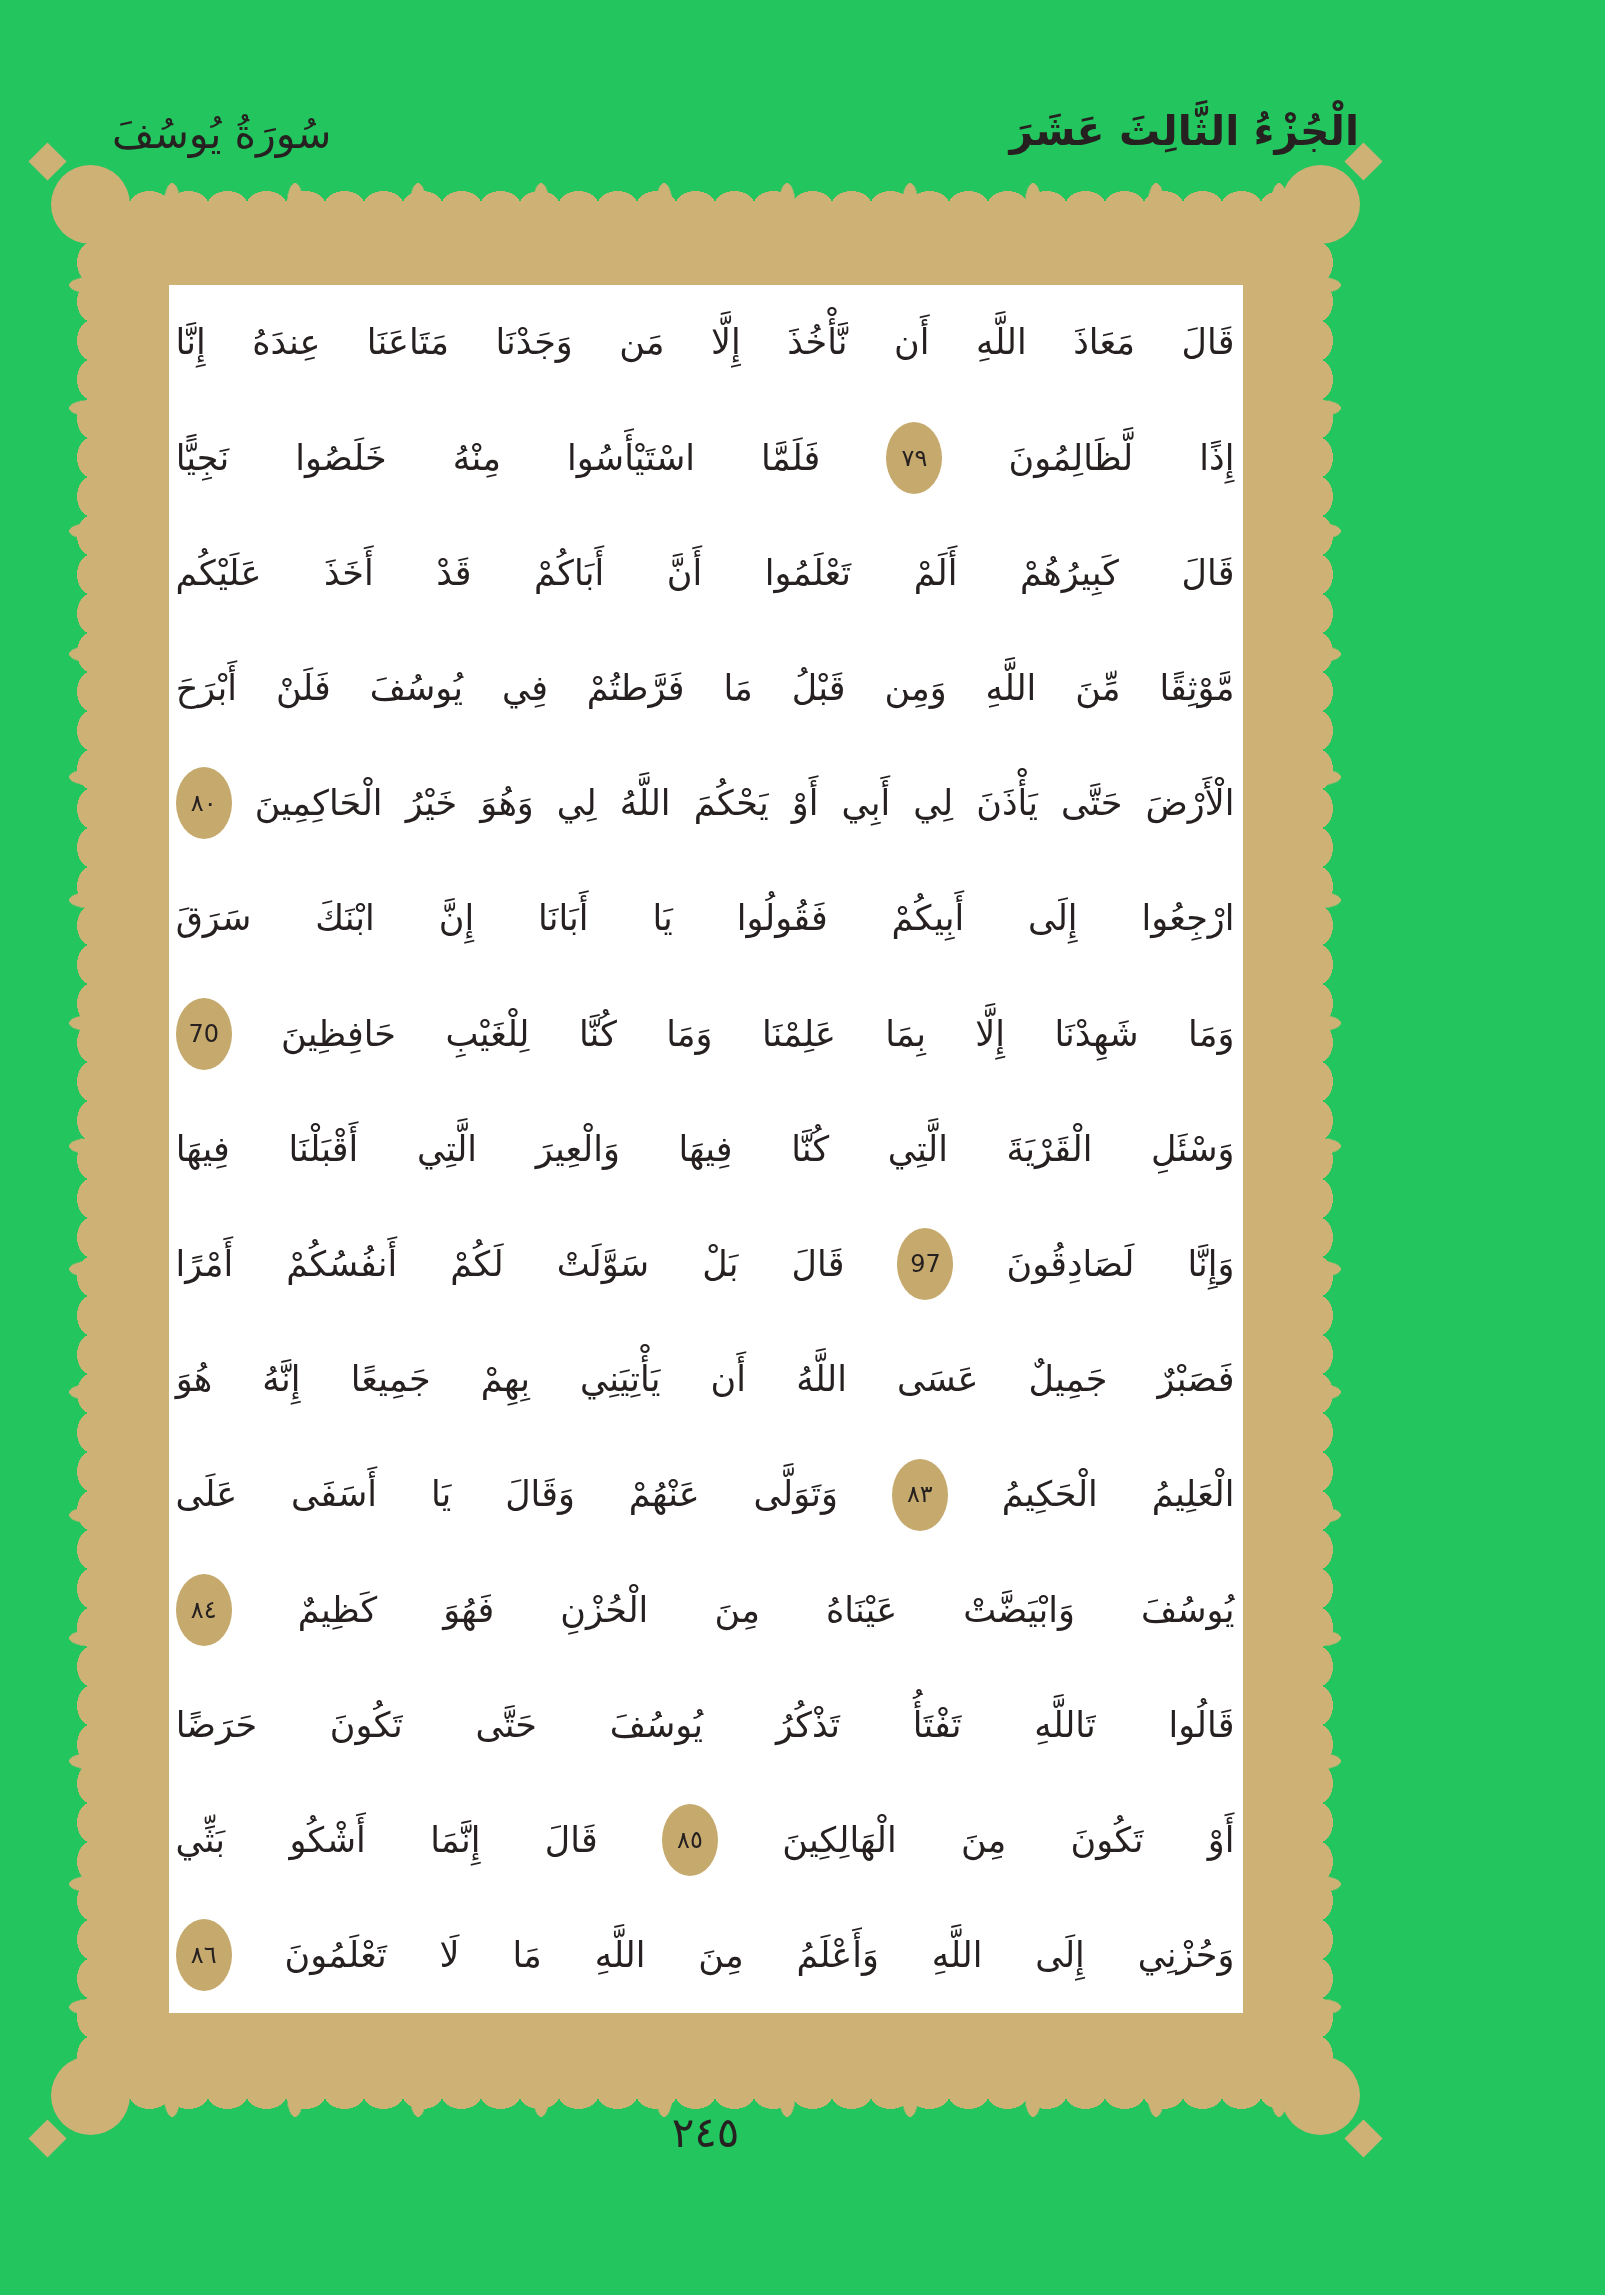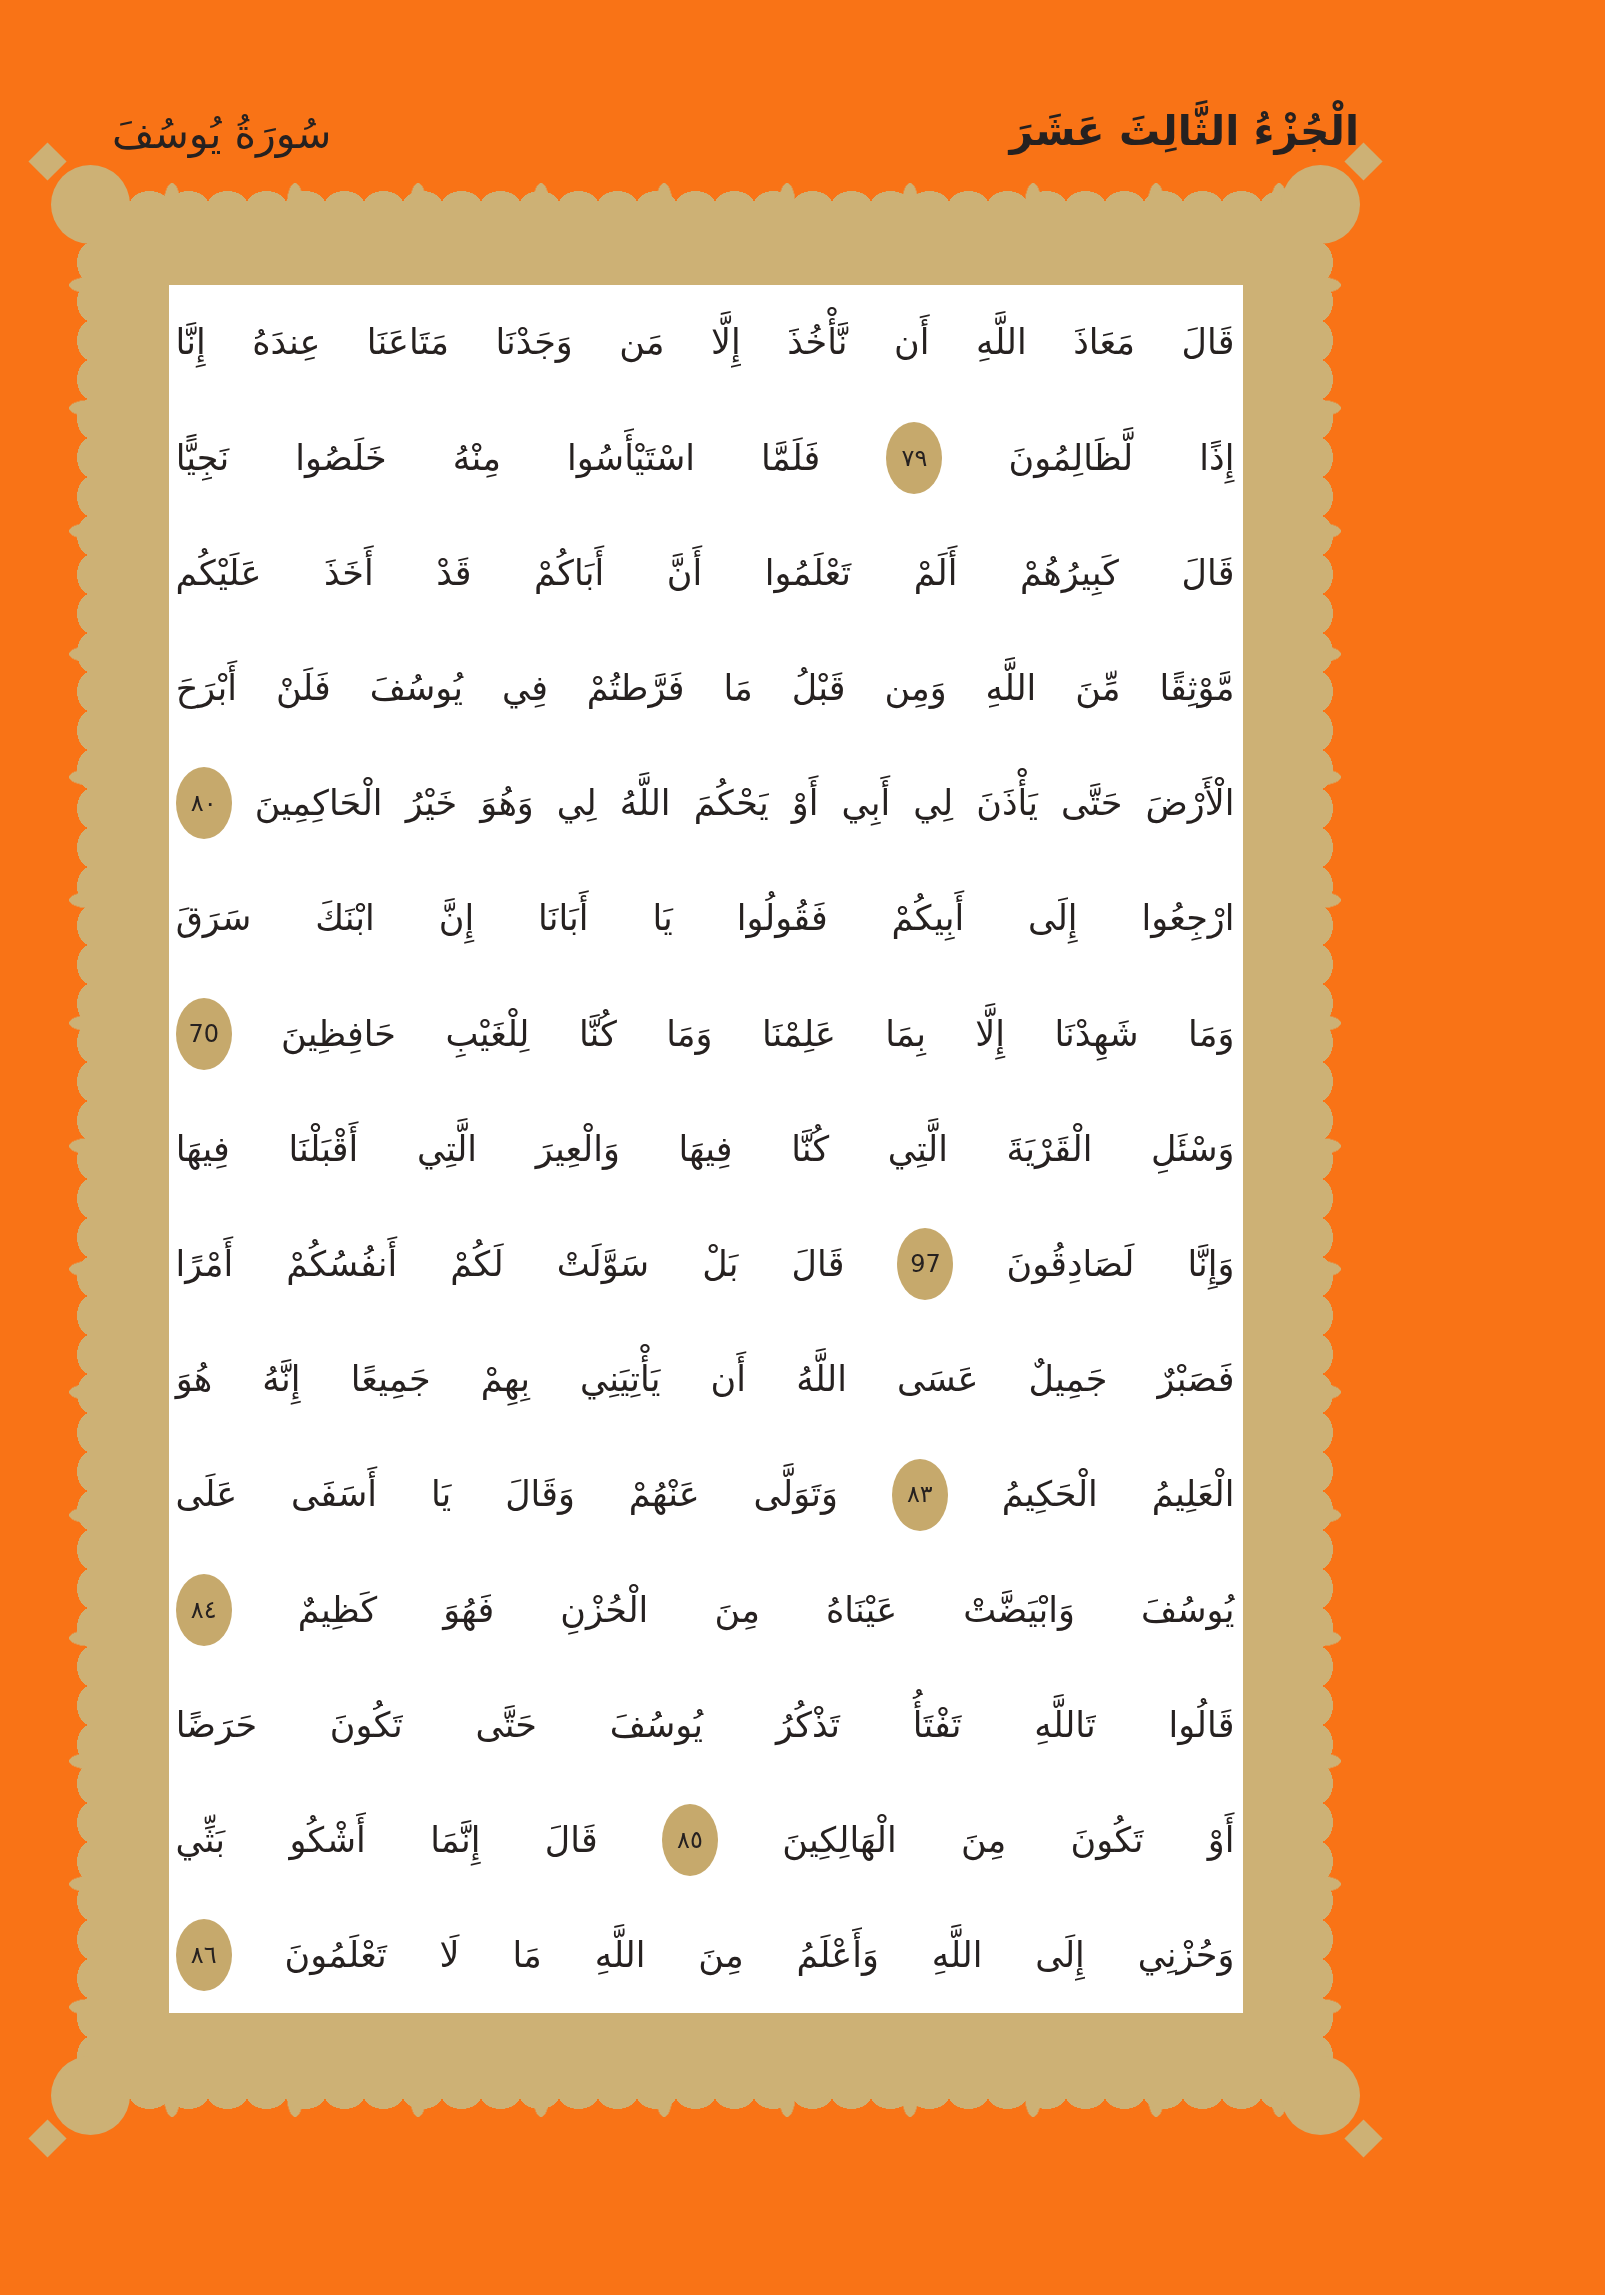--- a/index.html
+++ b/index.html
@@ -1,17 +1,17 @@
 <!DOCTYPE html>
 <html lang="ar" style="--c-border: #CDB175; --c-marker: #C6A96C; --c-ink: #262120;font-size:12px"><head>
 <meta charset="utf-8">
 <style>
   html,body{margin:0;padding:0;background:#ffffff;}
   .canvas{
-    position:relative;width:1605px;height:2295px;background:#f97316;overflow:hidden;
+    position:relative;width:1605px;height:2295px;background:#22c55e;overflow:hidden;
     font-family:"DejaVu Sans",sans-serif;color:var(--c-ink,#262120);
   }
   
   .hdr{position:absolute;direction:rtl;white-space:nowrap;font-size:41px;color:var(--c-ink);}
   .hdr.surah{left:112px;top:110px;}
   .hdr.juz{right:246px;top:107px;font-weight:bold;}
   
   .frame{position:absolute;left:91px;top:204px;width:1229px;height:1892px;background:var(--c-border);}
   .frame .inner{position:absolute;left:78px;top:81px;width:1074px;height:1728px;background:#ffffff;}
   .sc{position:absolute;pointer-events:none;}
@@ -247,15 +247,16 @@
         <span class="word">وَأَعْلَمُ</span>
         <span class="word">مِنَ</span>
         <span class="word">اللَّهِ</span>
         <span class="word">مَا</span>
         <span class="word">لَا</span>
         <span class="word">تَعْلَمُونَ</span>
         <span class="marker">٨٦</span>
       </div>
     </div>
 
+  <div class="page-number">٢٤٥</div>
 
 </div>
 
 
 </body></html>

